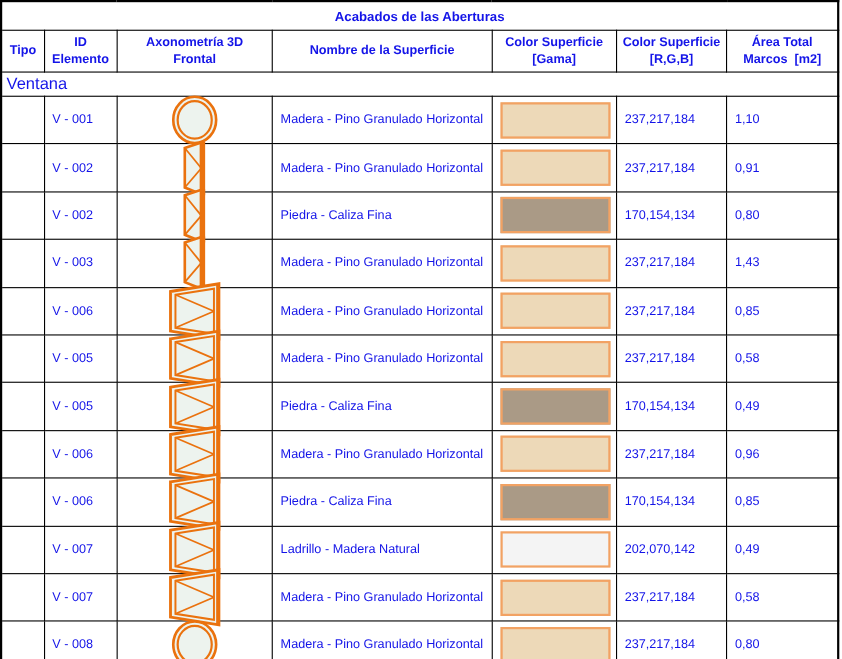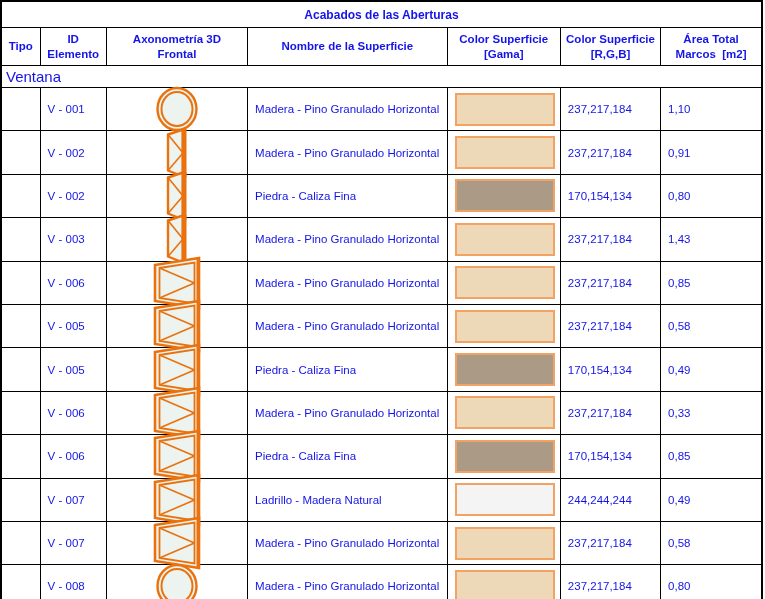--- a/index.html
+++ b/index.html
@@ -301,21 +301,21 @@
           <line x1="8.5" y1="43" x2="43.5" y2="28" stroke="#ea720e" stroke-width="1.6"></line>
           <line x1="47" y1="3.5" x2="47" y2="52.5" stroke="#ea720e" stroke-width="3"></line>
         </svg>
       </span>
     </td>
     <td class="c-name">Madera - Pino Granulado Horizontal</td>
     <td class="c-swatch">
       <span class="swatch" style="background-color: rgb(237, 217, 184);"></span>
     </td>
     <td class="c-rgb">237,217,184</td>
-    <td class="c-area">0,33</td>
+    <td class="c-area">0,96</td>
   </tr>
         <tr class="data-row">
     <td class="c-tipo"></td>
     <td class="c-id">V - 006</td>
     <td class="c-icon">
       <span class="iconwrap">
         
         
         <svg width="52" height="56" viewBox="0 0 52 56">
           <polygon points="4,10 48,3 48,53 4,46" fill="#edf3ee" stroke="#ea720e" stroke-width="2.6"></polygon>
@@ -346,21 +346,21 @@
           <line x1="8.5" y1="13" x2="43.5" y2="28" stroke="#ea720e" stroke-width="1.6"></line>
           <line x1="8.5" y1="43" x2="43.5" y2="28" stroke="#ea720e" stroke-width="1.6"></line>
           <line x1="47" y1="3.5" x2="47" y2="52.5" stroke="#ea720e" stroke-width="3"></line>
         </svg>
       </span>
     </td>
     <td class="c-name">Ladrillo - Madera Natural</td>
     <td class="c-swatch">
       <span class="swatch" style="background-color: rgb(244, 244, 244);"></span>
     </td>
-    <td class="c-rgb">244,244,244</td>
+    <td class="c-rgb">202,070,142</td>
     <td class="c-area">0,49</td>
   </tr>
         <tr class="data-row">
     <td class="c-tipo"></td>
     <td class="c-id">V - 007</td>
     <td class="c-icon">
       <span class="iconwrap">
         
         
         <svg width="52" height="56" viewBox="0 0 52 56">

